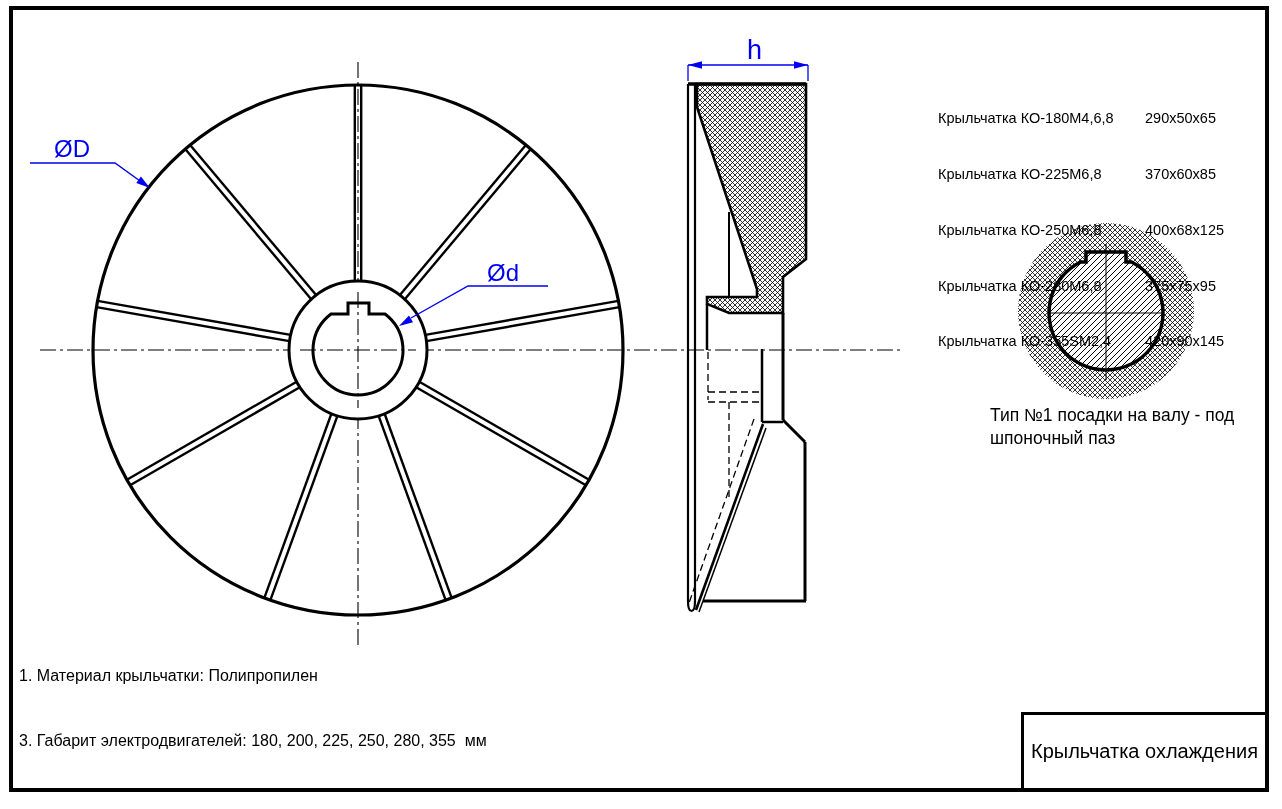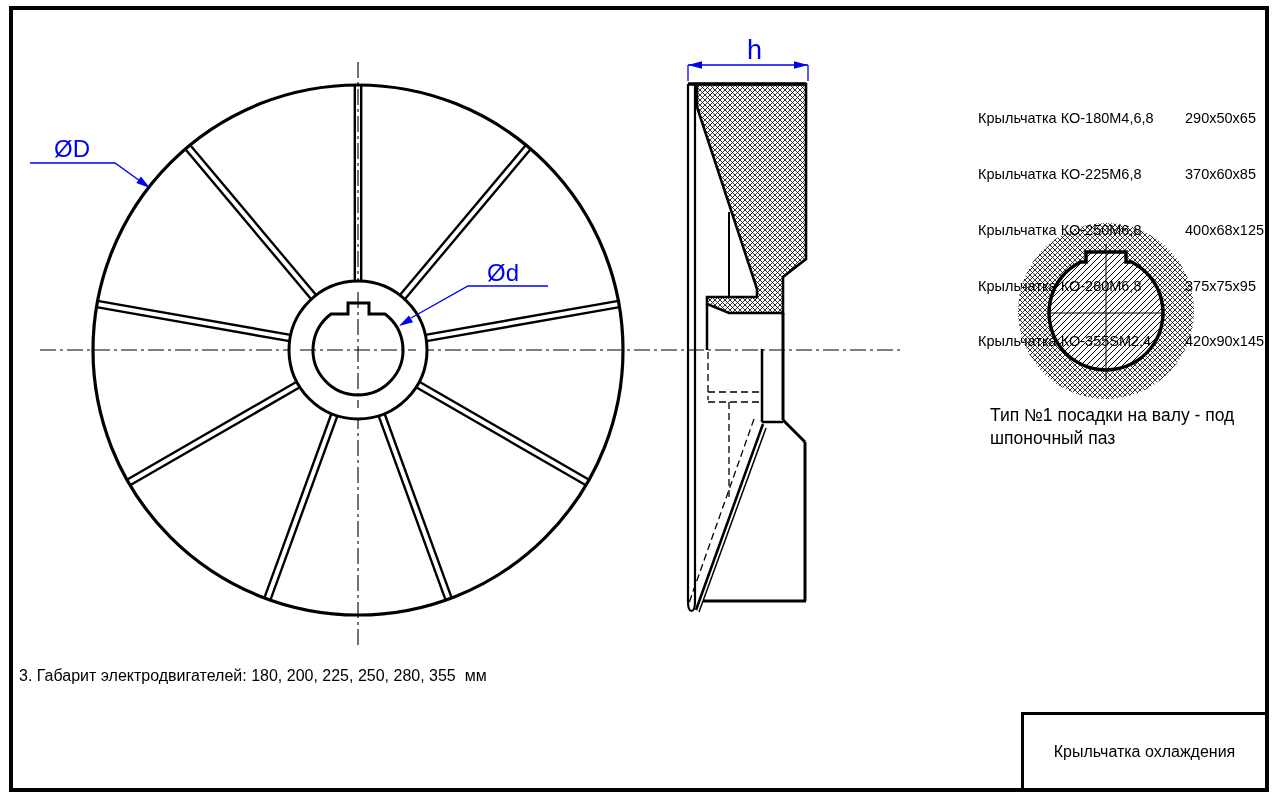--- a/index.html
+++ b/index.html
@@ -9,37 +9,36 @@
     font-family:"Liberation Sans", sans-serif; color:var(--ink); overflow:hidden;
   }
   svg.drawing{position:absolute;left:0;top:0;}
   .k{stroke:var(--ink);fill:none;}
   .blue{stroke:var(--blue);fill:none;}
   .bluefill{fill:var(--blue);stroke:none;}
   .bluetext{fill:var(--blue);font-family:"Liberation Sans",sans-serif;}
   .models-table{
     position:absolute; left:938px; top:72px; font-size:14.5px; line-height:18.6px;
     white-space:pre;
-    margin-left:40px;
   }
   .models-table .row{display:flex;}
   .models-table .name{display:inline-block; width:207px;}
   .hub-caption{
     position:absolute; left:990px; top:404px; width:300px;
     font-size:17.5px; line-height:23px;
   }
   .notes{
     position:absolute; left:19px; top:622px; font-size:16px; line-height:21.5px;
     white-space:pre;
   }
   .title-block{
     position:absolute; left:1021px; top:712px; width:247px; height:79px;
     border:3px solid var(--ink); box-sizing:border-box;
     display:flex; flex-direction:column; align-items:center; justify-content:center;
-    font-size:16px; line-height:23px; text-align:center; background:#fff;
+    font-size:20px; line-height:23px; text-align:center; background:#fff;
   }
 </style>
 </head>
 <body>
 
 <div class="canvas">
 
   <svg class="drawing" width="1282" height="809" viewBox="0 0 1282 809">
     <defs>
       <pattern id="xh" width="5" height="5" patternUnits="userSpaceOnUse">
@@ -167,20 +166,21 @@
       <span class="size">420x90x145</span>
     </div>
   </div>
 
   <div class="hub-caption">
     <div>Тип №1 посадки на валу - под</div>
     <div>шпоночный паз</div>
   </div>
 
   <div class="notes">
+    <div>1. Материал крыльчатки: Полипропилен</div>
     <div>3. Габарит электродвигателей: 180, 200, 225, 250, 280, 355  мм</div>
     
     
     
     
   </div>
 
   <div class="title-block">
     <div>Крыльчатка охлаждения</div>
   </div>

